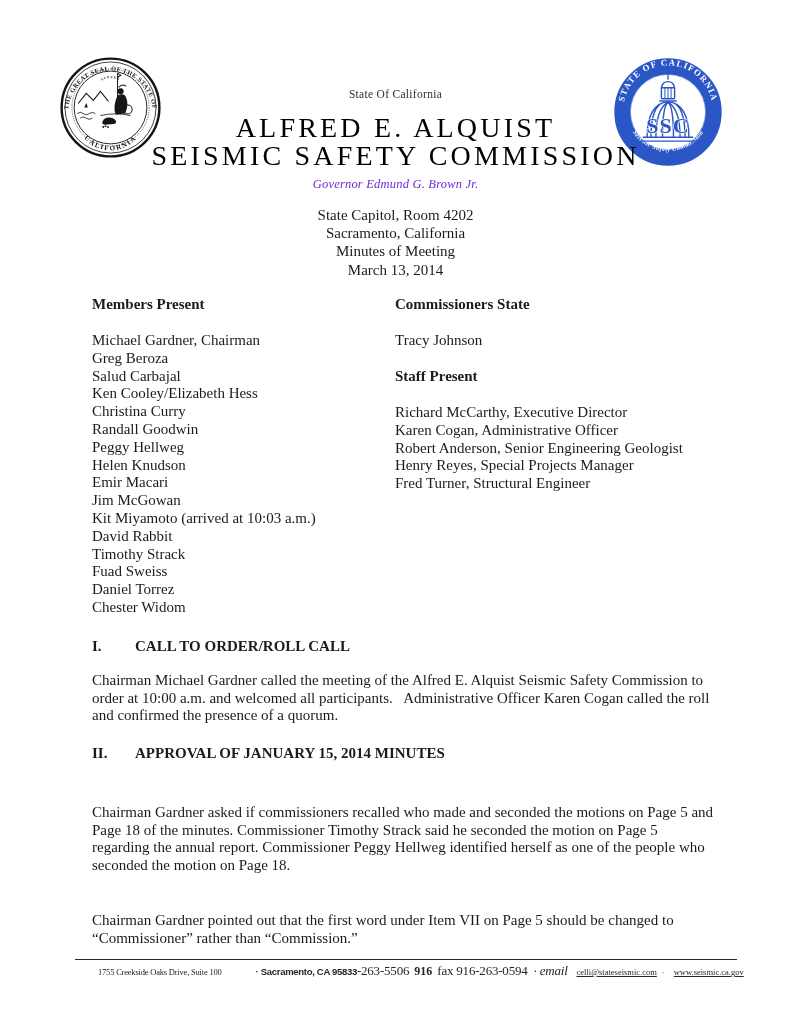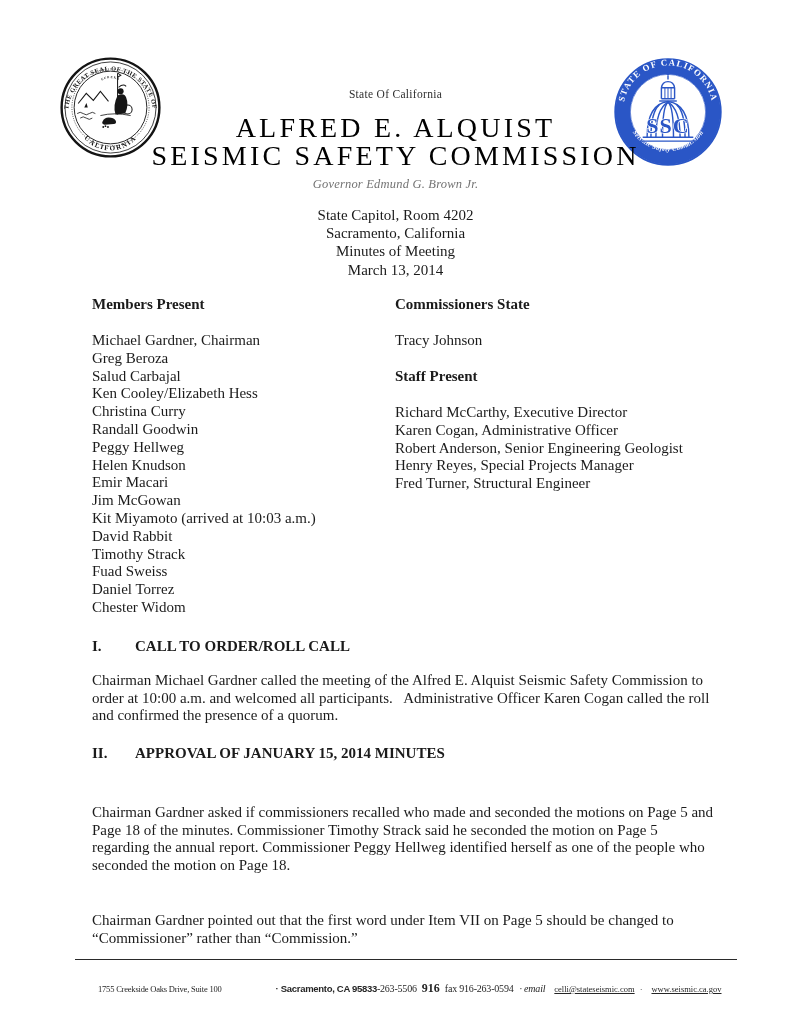--- a/index.html
+++ b/index.html
@@ -9,35 +9,35 @@
     position: relative; width: 791px; height: 1024px; background: #fff;
     font-family: "Liberation Serif", serif; color: var(--ink); overflow: hidden;
   }
   .abs { position: absolute; }
   .ctr { left: 0; width: 791px; text-align: center; }
 
   .state-line { top: 88px; font-size: 11.5px; color:#2e2e2e; letter-spacing:.3px; }
   .title-line { font-size: 28px; letter-spacing: 3.2px; color:#000000; }
   .title-1 { top: 112px; }
   .title-2 { top: 140px; }
-  .governor { top: 177px; font-size: 12.5px; font-style: italic; color:#737373; letter-spacing:.2px; }
+  .governor { top: 177px; font-size: 12.5px; font-style: italic; color:#6d28d9; letter-spacing:.2px; }
   .addr-block { top: 206px; font-size: 15px; line-height: 18.2px; }
 
   .att-head { font-size: 15px; font-weight: bold; }
   .col-list .line { font-size: 15px; line-height: 17.8px; white-space: nowrap; }
 
   .sec-row { font-size: 15px; font-weight: bold; white-space: nowrap; }
   .sec-num { display:inline-block; width: 43px; }
   .para { font-size: 15px; line-height: 17.6px; width: 625px; }
 
   .footer-rule { top: 959px; left: 75px; width: 662px; border-top: 1.8px solid #2a2a2a; }
   .footer-text { top: 963px; left: 98px; width: 640px; display: flex; align-items: baseline; white-space: nowrap; color:#252525; }
-  .f-addr { font-size: 8.5px; margin-right: 54px; letter-spacing:-.2px; }
+  .f-addr { font-size: 8.5px; margin-right: 34px; letter-spacing:-.2px; }
   .f-city { font-family: "Liberation Sans", sans-serif; font-size: 9.5px; font-weight: bold; letter-spacing:-.3px; }
-  .f-small { font-size: 10px; letter-spacing:-.2px;margin-top:20px; }
+  .f-small { font-size: 13px; letter-spacing:-.2px; }
   .f-bold { font-size: 12px; font-weight: bold; margin: 0 5px; }
   .f-italic { font-style: italic; margin-left: 6px; }
   .f-link { font-size: 8.5px; text-decoration: underline; margin-left: 9px; }
   .f-sep { font-size: 8.5px; margin-left: 5px; }
 
   svg text { font-family: "Liberation Serif", serif; }
 </style>
 </head>
 <body>
 

